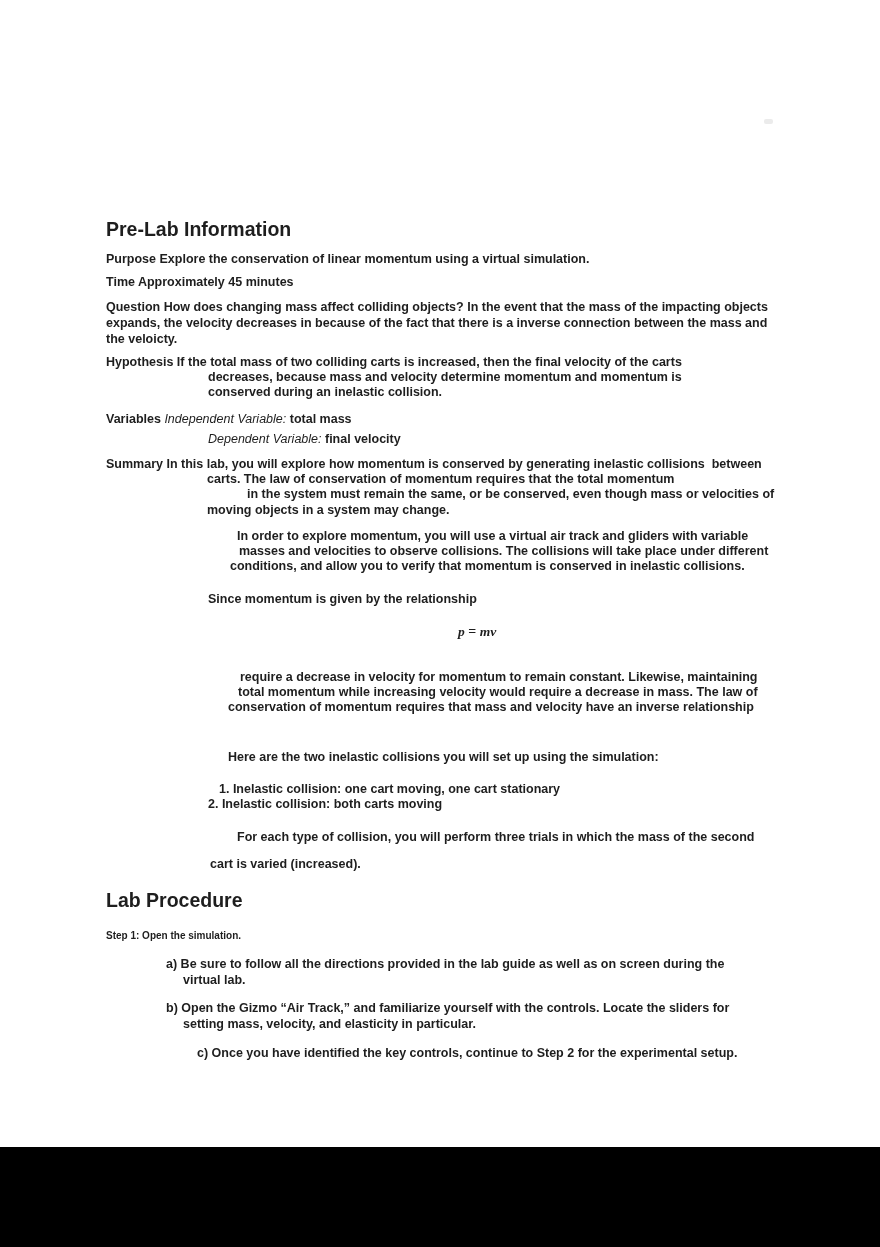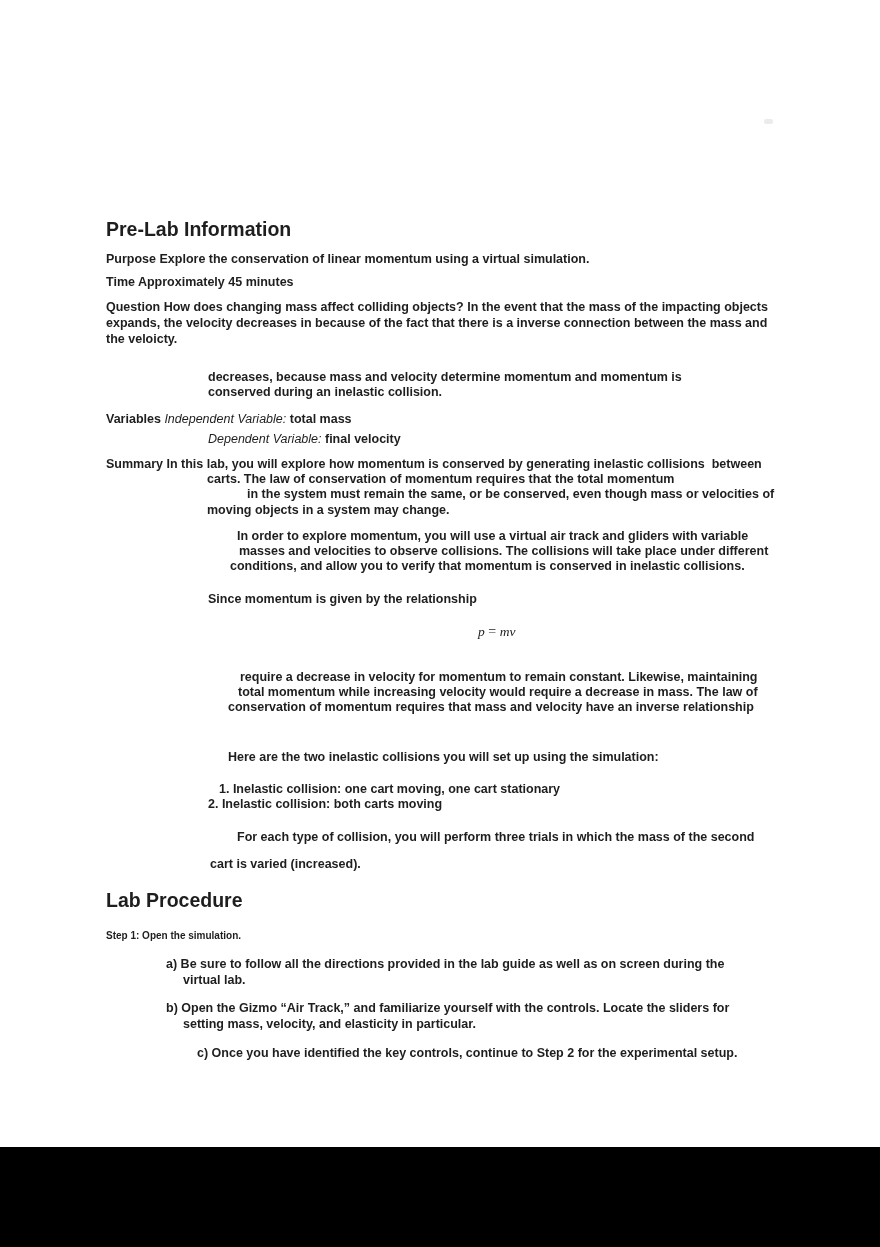--- a/index.html
+++ b/index.html
@@ -50,33 +50,34 @@
 <body>
 
 <div class="page" style="--page-bg: #ffffff; --text-color: #1e1e1e; --bar-color: #000000;">
   <div class="doc-body">
       <div class="line h1" style="left: 106px; top: 220px;"><span class="seg-b">Pre-Lab Information</span></div>
       <div class="line" style="left: 106px; top: 253px;"><span class="seg-b">Purpose</span><span class="seg-n"> Explore the conservation of linear momentum using a virtual simulation.</span></div>
       <div class="line" style="left: 106px; top: 276px;"><span class="seg-b">Time</span><span class="seg-n"> Approximately 45 minutes</span></div>
       <div class="line" style="left: 106px; top: 301px;"><span class="seg-b">Question</span><span class="seg-n"> How does changing mass affect colliding objects? In the event that the mass of the impacting objects</span></div>
       <div class="line" style="left: 106px; top: 317px;"><span class="seg-n">expands, the velocity decreases in because of the fact that there is a inverse connection between the mass and</span></div>
       <div class="line" style="left: 106px; top: 333px;"><span class="seg-n">the veloicty.</span></div>
+      <div class="line" style="left: 106px; top: 356px;"><span class="seg-b">Hypothesis</span><span class="seg-n"> If the total mass of two colliding carts is increased, then the final velocity of the carts</span></div>
       <div class="line" style="left: 208px; top: 371px;"><span class="seg-n">decreases, because mass and velocity determine momentum and momentum is</span></div>
       <div class="line" style="left: 208px; top: 386px;"><span class="seg-n">conserved during an inelastic collision.</span></div>
       <div class="line" style="left: 106px; top: 413px;"><span class="seg-b">Variables</span><span class="seg-n"> </span><span class="seg-i">Independent Variable:</span><span class="seg-n"> total mass</span></div>
       <div class="line" style="left: 208px; top: 433px;"><span class="seg-i">Dependent Variable:</span><span class="seg-n"> final velocity</span></div>
       <div class="line" style="left: 106px; top: 458px;"><span class="seg-b">Summary</span><span class="seg-n"> In this lab, you will explore how momentum is conserved by generating inelastic collisions  between</span></div>
       <div class="line" style="left: 207px; top: 473px;"><span class="seg-n">carts. The law of conservation of momentum requires that the total momentum</span></div>
       <div class="line" style="left: 235px; top: 488px; padding-left: 12px;"><span class="seg-n">in the system must remain the same, or be conserved, even though mass or velocities of</span></div>
       <div class="line" style="left: 207px; top: 504px;"><span class="seg-n">moving objects in a system may change.</span></div>
       <div class="line" style="left: 237px; top: 530px;"><span class="seg-n">In order to explore momentum, you will use a virtual air track and gliders with variable</span></div>
       <div class="line" style="left: 239px; top: 545px;"><span class="seg-n">masses and velocities to observe collisions. The collisions will take place under different</span></div>
       <div class="line" style="left: 230px; top: 560px;"><span class="seg-n">conditions, and allow you to verify that momentum is conserved in inelastic collisions.</span></div>
       <div class="line" style="left: 208px; top: 593px;"><span class="seg-n">Since momentum is given by the relationship</span></div>
-      <div class="line formula" style="left: 478px; top: 625px;"><span class="seg-s">p</span><span class="seg-r"> = </span><span class="seg-s">mv</span></div>
+      <div class="line formula" style="left: 458px; top: 625px; font-weight: bold;"><span class="seg-s">p</span><span class="seg-r"> = </span><span class="seg-s">mv</span></div>
       <div class="line" style="left: 240px; top: 671px;"><span class="seg-n">require a decrease in velocity for momentum to remain constant. Likewise, maintaining</span></div>
       <div class="line" style="left: 238px; top: 686px;"><span class="seg-n">total momentum while increasing velocity would require a decrease in mass. The law of</span></div>
       <div class="line" style="left: 228px; top: 701px;"><span class="seg-n">conservation of momentum requires that mass and velocity have an inverse relationship</span></div>
       <div class="line" style="left: 228px; top: 751px;"><span class="seg-n">Here are the two inelastic collisions you will set up using the simulation:</span></div>
       <div class="line" style="left: 219px; top: 783px;"><span class="seg-n">1. Inelastic collision: one cart moving, one cart stationary</span></div>
       <div class="line" style="left: 208px; top: 798px;"><span class="seg-n">2. Inelastic collision: both carts moving</span></div>
       <div class="line" style="left: 237px; top: 831px;"><span class="seg-n">For each type of collision, you will perform three trials in which the mass of the second</span></div>
       <div class="line" style="left: 210px; top: 846px; margin-top: 12px;"><span class="seg-n">cart is varied (increased).</span></div>
       <div class="line h1" style="left: 106px; top: 891px;"><span class="seg-b">Lab Procedure</span></div>
       <div class="line step" style="left: 106px; top: 931px;"><span class="seg-b">Step 1: Open the simulation.</span></div>

